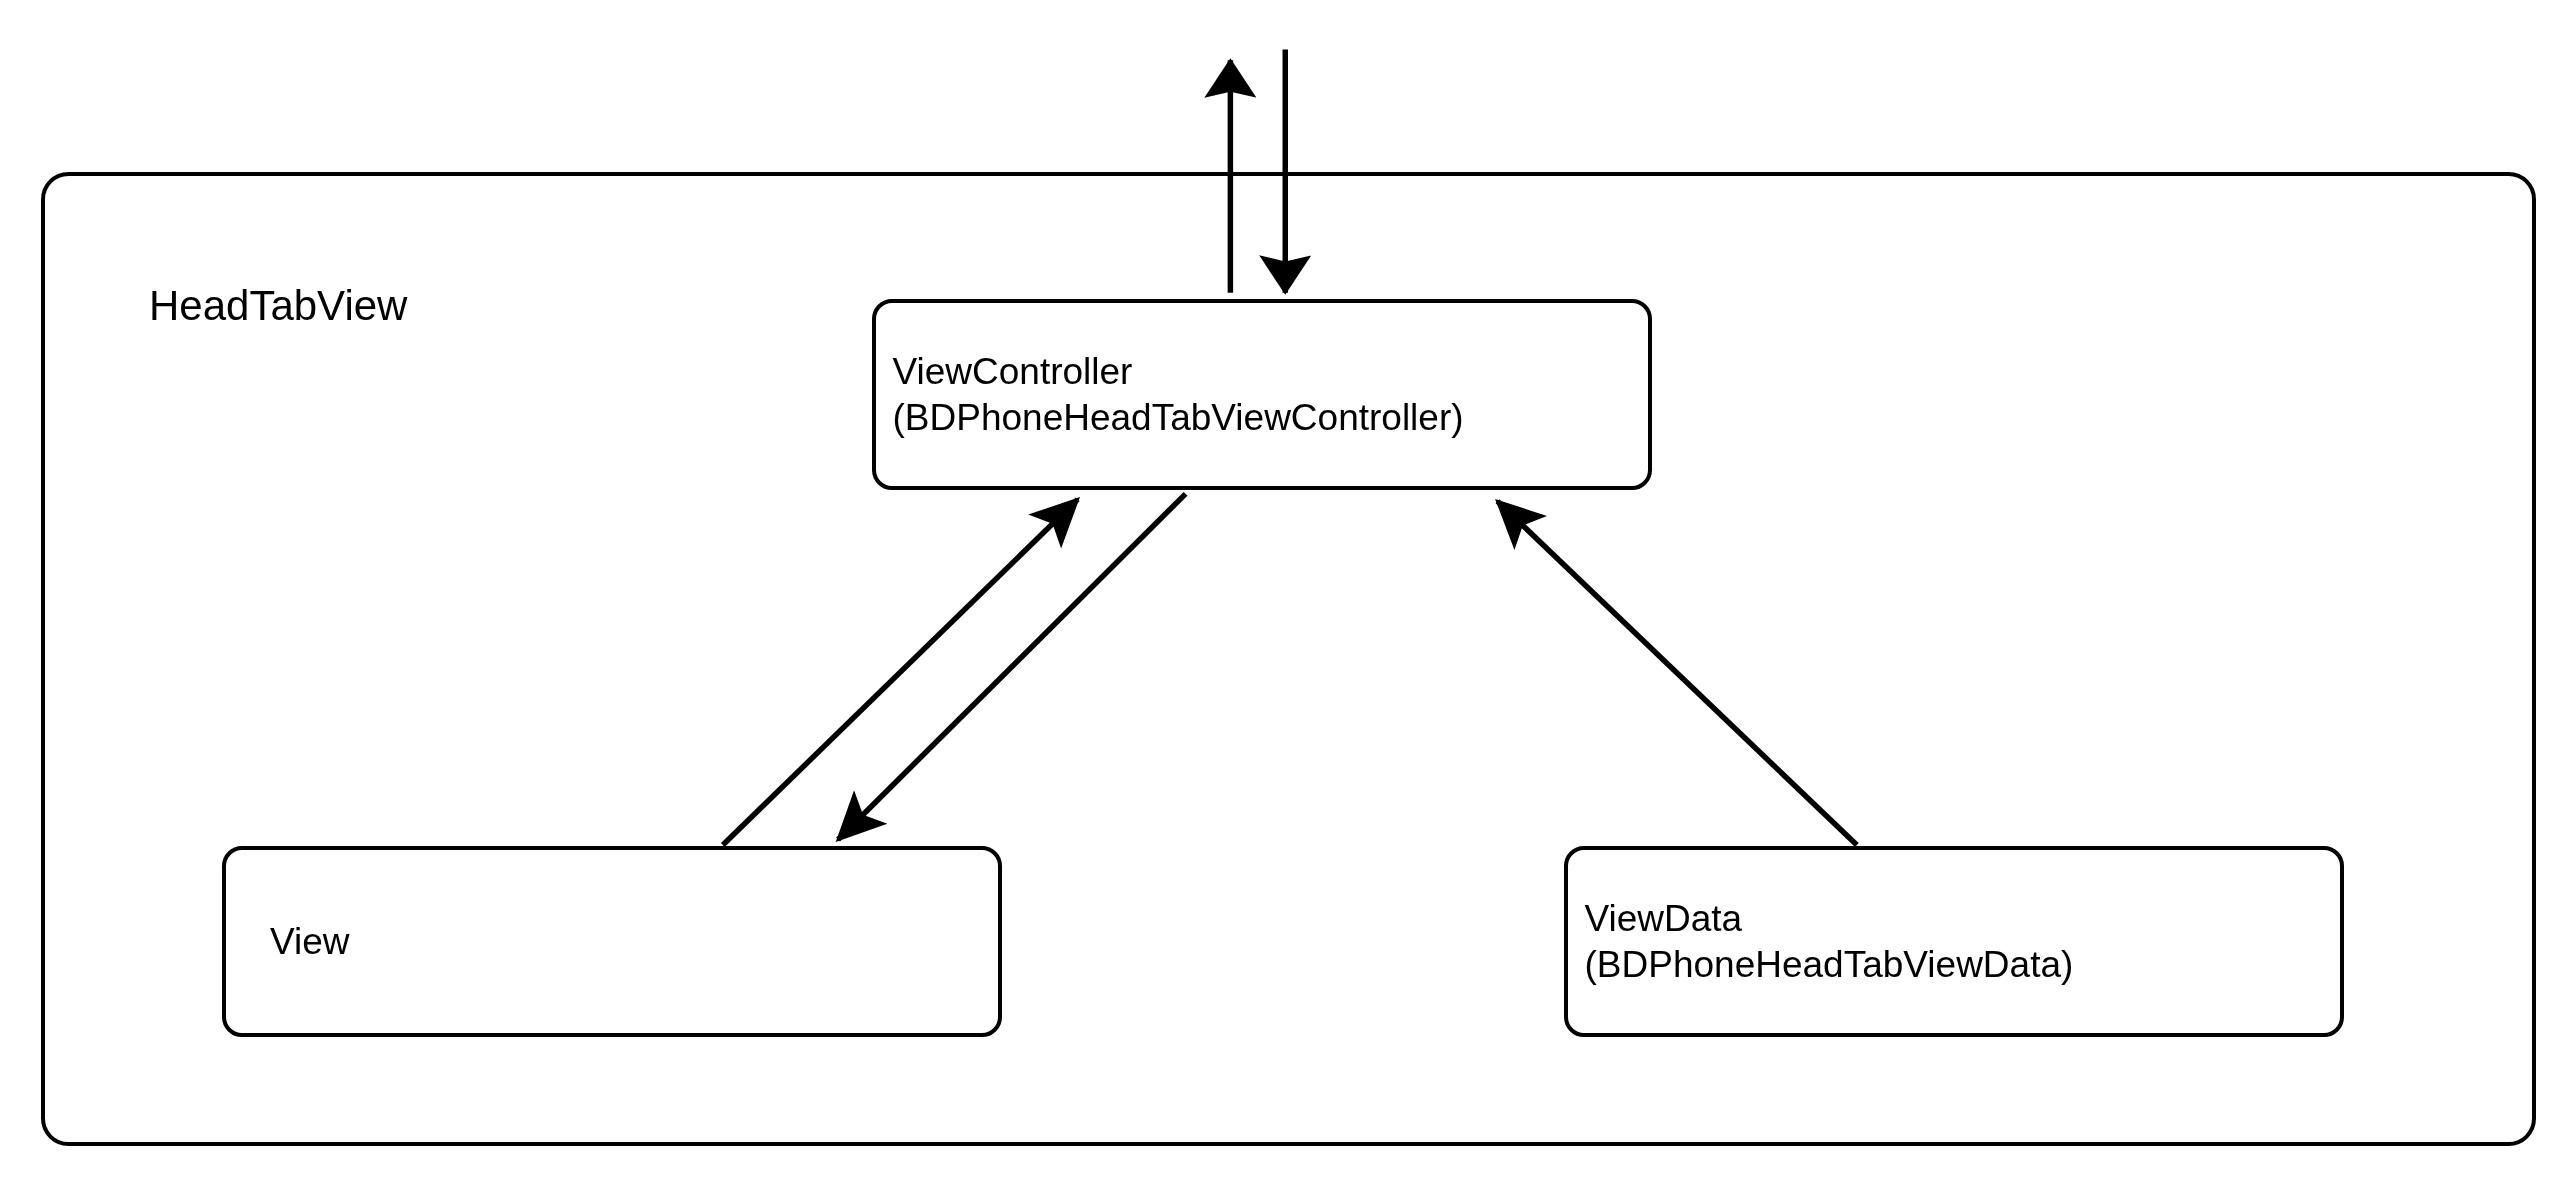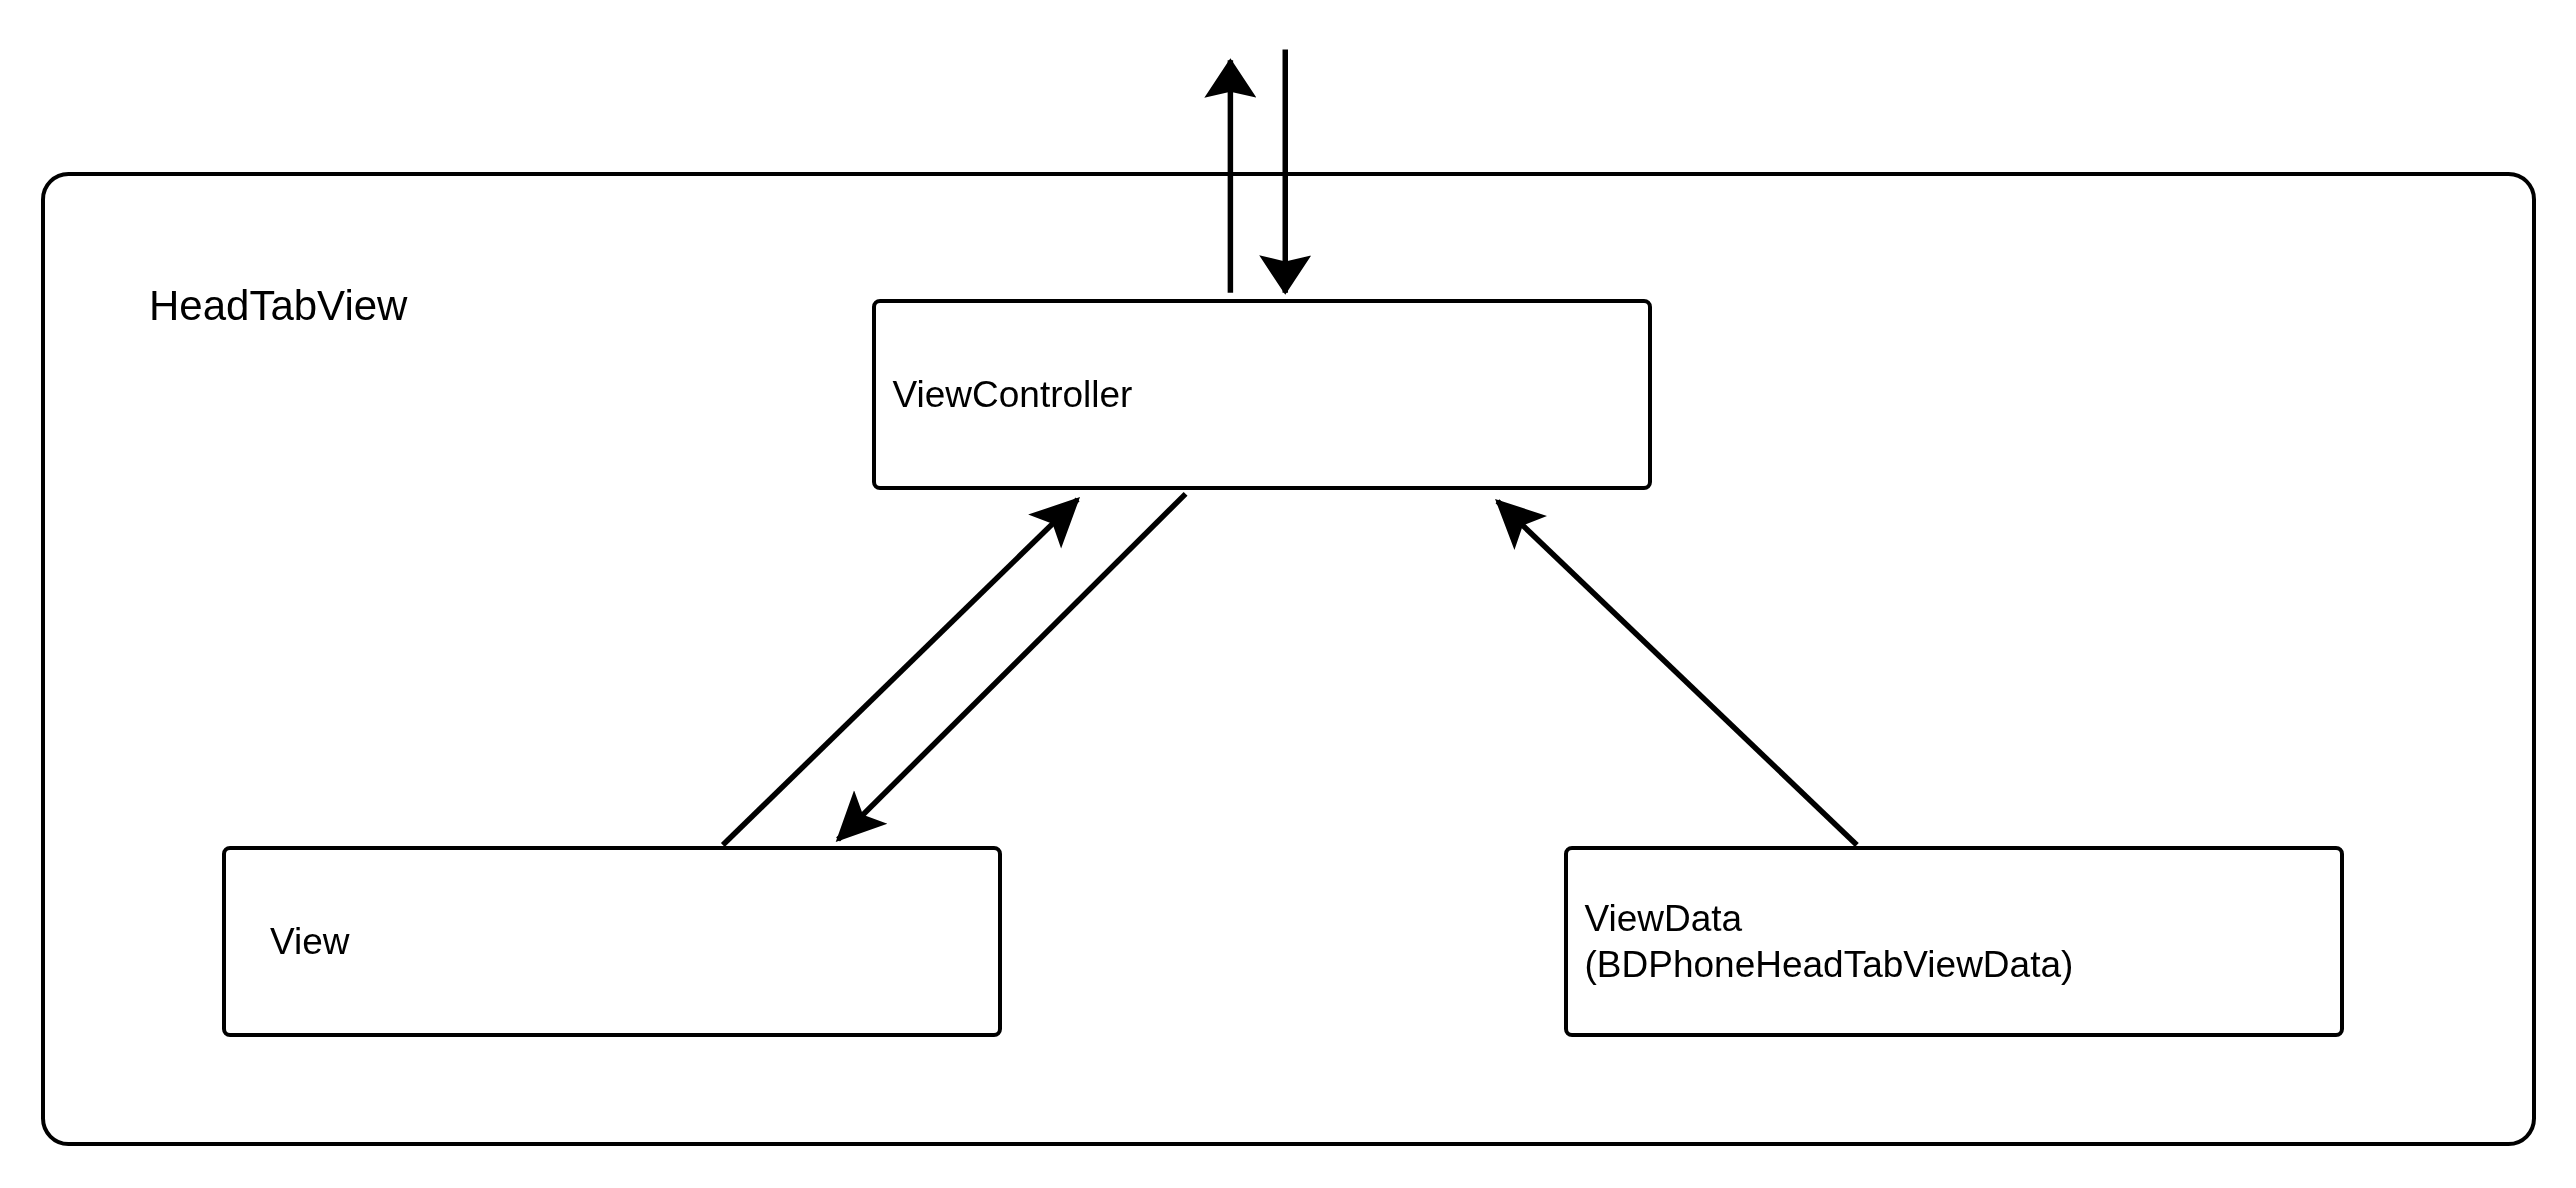--- a/index.html
+++ b/index.html
@@ -40,21 +40,21 @@
     position: absolute;
     font-size: 42px;
     line-height: 1;
     white-space: nowrap;
     color: #000000;
   }
   .node-box {
     position: absolute;
     box-sizing: border-box;
     border: 4.6px solid #000000;
-    border-radius: 8px;
+    border-radius: 20px;
     background: #ffffff;
     display: flex;
     flex-direction: column;
     justify-content: center;
     padding-left: 16.5px;
     padding-right: 12.8px;
   }
   .node-line {
     font-size: 37px;
     line-height: 1.22;
@@ -87,20 +87,21 @@
 
     <line x1="790" y1="924" x2="1178" y2="546" stroke="#000000" stroke-width="6" marker-end="url(#arrowhead-sharp)"></line>
 
     <line x1="1296" y1="540" x2="916" y2="918" stroke="#000000" stroke-width="6" marker-end="url(#arrowhead-sharp)"></line>
 
     <line x1="2030" y1="924" x2="1637" y2="548" stroke="#000000" stroke-width="6" marker-end="url(#arrowhead-sharp)"></line>
   </svg>
 
   <div class="node-box" style="left:872px; top:299px; width:780px; height:191px;">
     <div class="node-line">ViewController</div>
+    <div class="node-line">(BDPhoneHeadTabViewController)</div>
   </div>
 
   <div class="node-box" style="left:222px; top:846px; width:780px; height:191px;padding-left:44px;">
     <div class="node-line">View</div>
   </div>
 
   <div class="node-box" style="left:1564px; top:846px; width:780px; height:191px;">
     <div class="node-line">ViewData</div>
     <div class="node-line">(BDPhoneHeadTabViewData)</div>
   </div>

